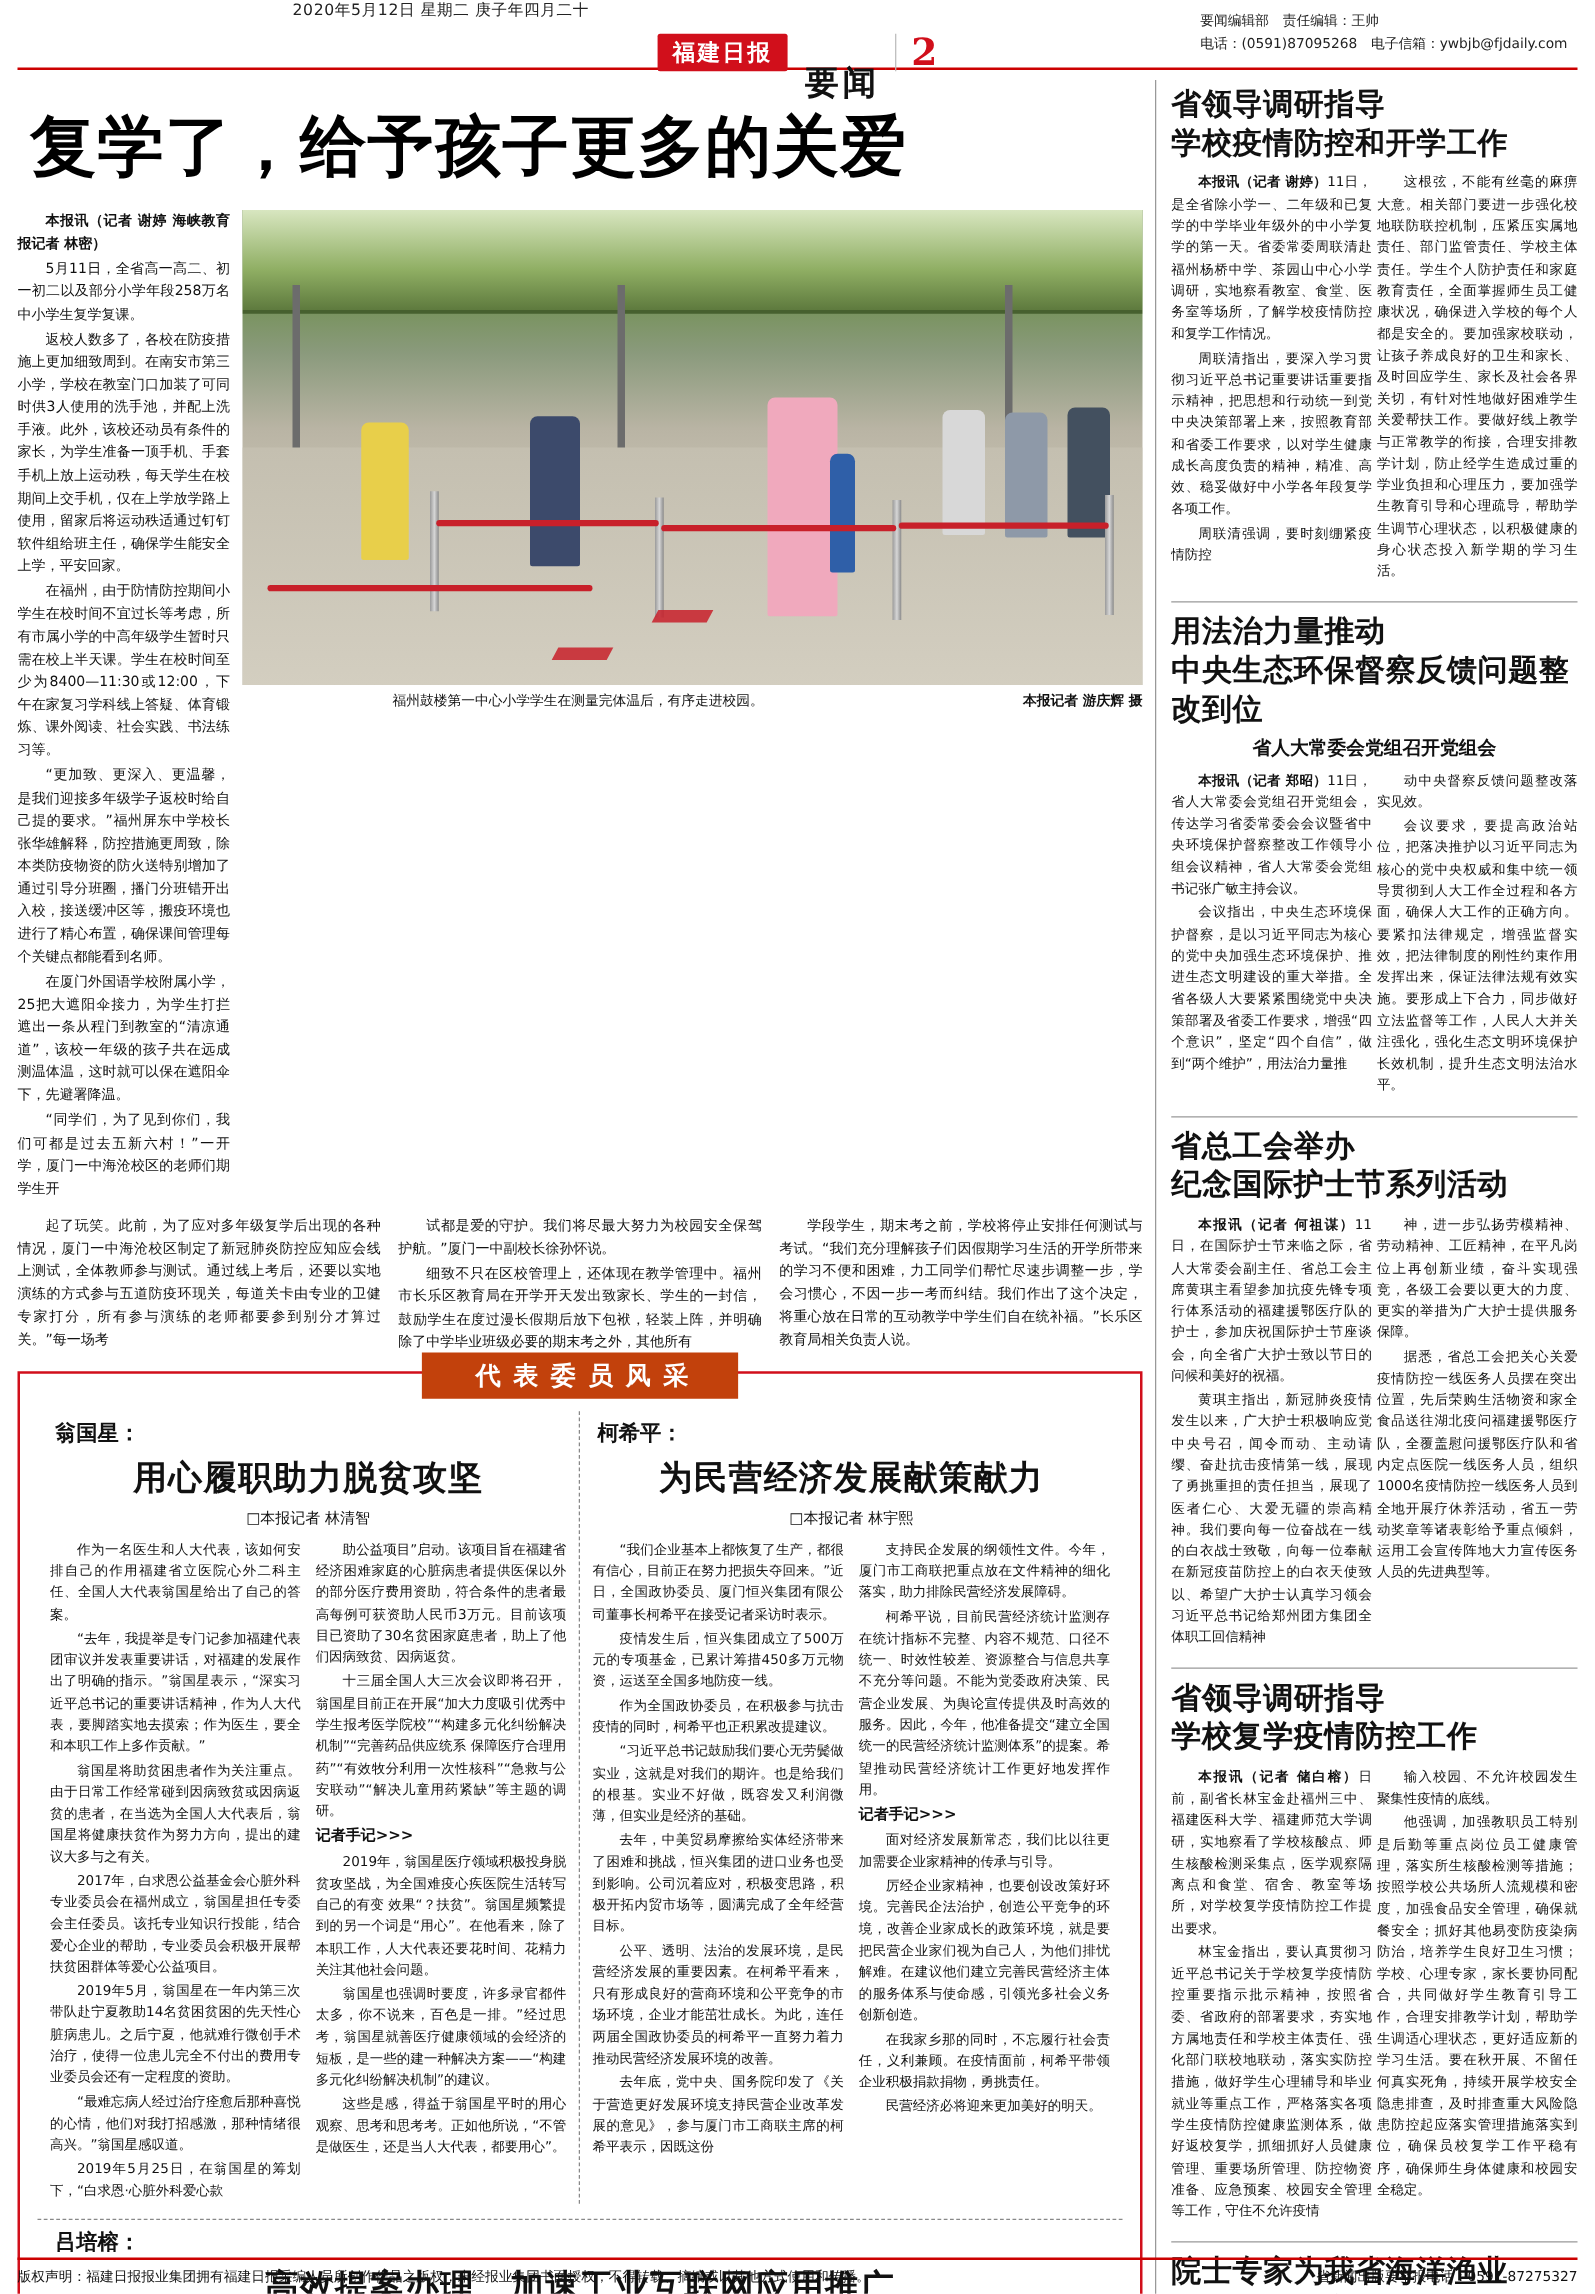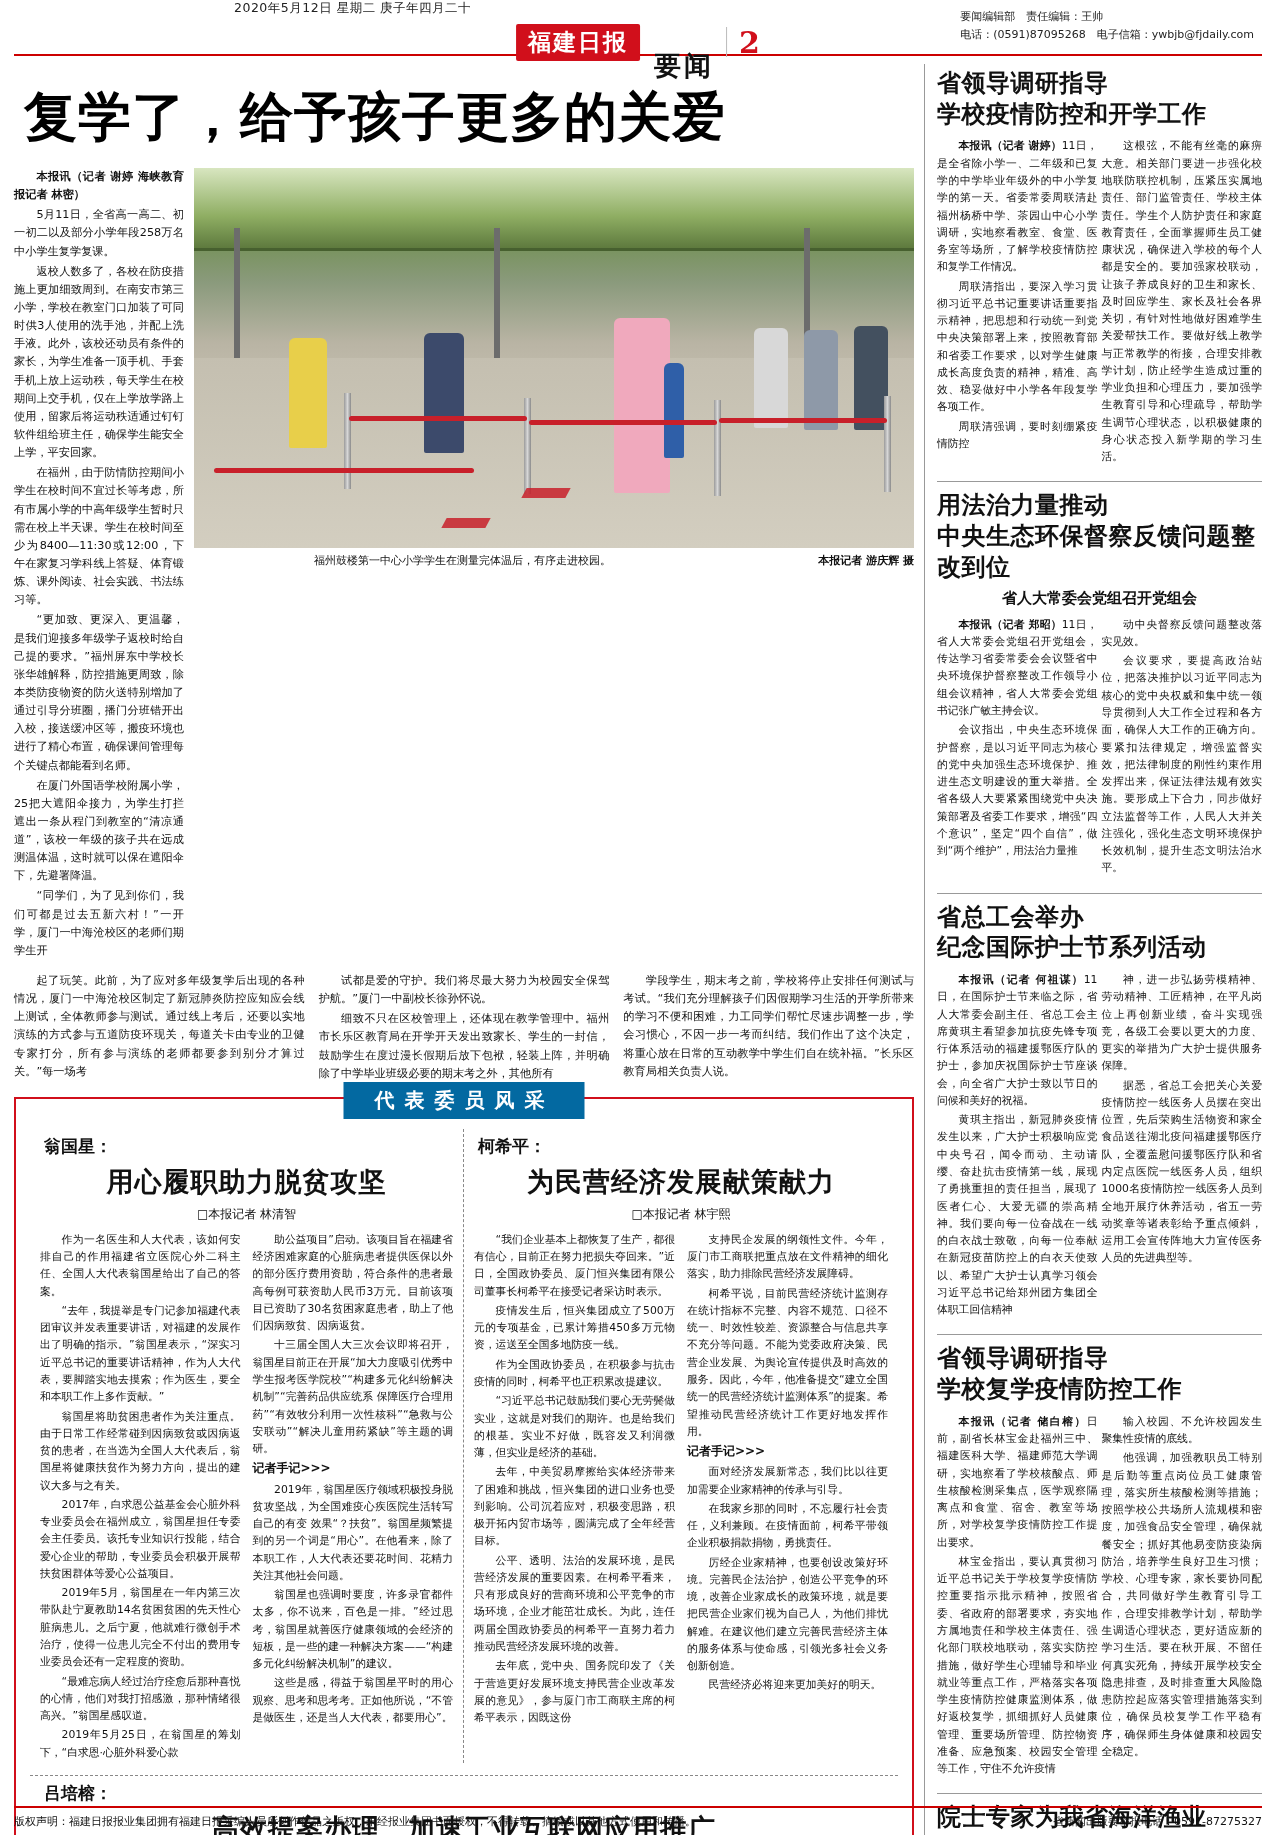--- a/index.html
+++ b/index.html
@@ -17,21 +17,21 @@
   .masthead {
     position:relative;
     height:54px;
     border-bottom:2px solid #c00;
     display:flex; 
     padding:0 6px;
   }
   .mast-date { font-size:12.5px; color:#222; letter-spacing:0.5px; margin-left:214px; }
   .mast-logo-wrap { position:absolute; left:50%; transform:translateX(-50%); display:flex; align-items:center; }
   .mast-logo {
-    background:#d10f1b; color:#fff; font-size:23px; font-weight:bold;
+    background:#d10f1b; color:#fff; font-size:18px; font-weight:bold;
     padding:3px 12px; letter-spacing:2px;
     font-family:"DejaVu Serif", serif;
     border-radius:2px;
   }
   .mast-section { font-size:27px; font-weight:bold; margin-left:14px; letter-spacing:3px; color:#111;margin-top:48px; }
   .mast-divider { width:1px; height:30px; background:#bbb; margin:0 12px; }
   .mast-pageno {
     color:#d10f1b; font-size:30px; font-weight:bold; font-family:"DejaVu Serif", serif;
   }
   .mast-right { position:absolute; right:8px; top:8px; font-size:11px; line-height:1.6; color:#222; text-align:left; }
@@ -93,22 +93,22 @@
 
   
   .feature-box {
     border:2px solid #d10f1b;
     margin-top:12px;
     padding:14px 14px 10px 14px;
     position:relative;
   }
   .feature-title {
     position:absolute; top:-17px; left:50%; transform:translateX(-50%);
-    background:#0369a1; color:#fff; font-size:20px; font-weight:bold;
-    letter-spacing:10px; padding:5px 30px 5px 31px;
+    background:#c2410c; color:#fff; font-size:20px; font-weight:bold;
+    letter-spacing:10px; padding:5px 30px 5px 43px;
     font-family:"DejaVu Serif", serif;
   }
   .feat-row { display:flex; margin-top:16px; }
   .feat-half { width:50%; box-sizing:border-box; padding:0 10px; }
   .feat-half.left { border-right:1px dashed #888; }
   .person-name { font-size:17px; font-weight:bold; margin:6px 0 6px 4px; font-family:Liberation Serif, serif; }
   .feat-headline {
     font-family:"DejaVu Serif", serif; font-weight:bold; font-size:27px;
     text-align:center; margin:2px 0 6px 0; letter-spacing:1px;
   }
@@ -266,22 +266,22 @@
                 <p>“习近平总书记鼓励我们要心无劳鬓做实业，这就是对我们的期许。也是给我们的根基。实业不好做，既容发又利润微薄，但实业是经济的基础。</p>
                 <p>去年，中美贸易摩擦给实体经济带来了困难和挑战，恒兴集团的进口业务也受到影响。公司沉着应对，积极变思路，积极开拓内贸市场等，圆满完成了全年经营目标。</p>
                 <p>公平、透明、法治的发展环境，是民营经济发展的重要因素。在柯希平看来，只有形成良好的营商环境和公平竞争的市场环境，企业才能茁壮成长。为此，连任两届全国政协委员的柯希平一直努力着力推动民营经济发展环境的改善。</p>
                 <p>去年底，党中央、国务院印发了《关于营造更好发展环境支持民营企业改革发展的意见》，参与厦门市工商联主席的柯希平表示，因既这份</p>
               </div>
               <div class="c">
                 <p>支持民企发展的纲领性文件。今年，厦门市工商联把重点放在文件精神的细化落实，助力排除民营经济发展障碍。</p>
                 <p>柯希平说，目前民营经济统计监测存在统计指标不完整、内容不规范、口径不统一、时效性较差、资源整合与信息共享不充分等问题。不能为党委政府决策、民营企业发展、为舆论宣传提供及时高效的服务。因此，今年，他准备提交“建立全国统一的民营经济统计监测体系”的提案。希望推动民营经济统计工作更好地发挥作用。</p>
                 <p class="note-head">记者手记&gt;&gt;&gt;</p>
                 <p>面对经济发展新常态，我们比以往更加需要企业家精神的传承与引导。</p>
+                <p>厉经企业家精神，也要创设改策好环境。完善民企法治护，创造公平竞争的环境，改善企业家成长的政策环境，就是要把民营企业家们视为自己人，为他们排忧解难。在建议他们建立完善民营经济主体的服务体系与使命感，引领光多社会义务创新创造。</p>
                 <p>在我家乡那的同时，不忘履行社会责任，义利兼顾。在疫情面前，柯希平带领企业积极捐款捐物，勇挑责任。</p>
-                <p>厉经企业家精神，也要创设改策好环境。完善民企法治护，创造公平竞争的环境，改善企业家成长的政策环境，就是要把民营企业家们视为自己人，为他们排忧解难。在建议他们建立完善民营经济主体的服务体系与使命感，引领光多社会义务创新创造。</p>
                 <p>民营经济必将迎来更加美好的明天。</p>
               </div>
             </div>
           </div>
         </div>
 
         <div class="divider-dash"></div>
 
         <div class="feat-full">
           <div class="person-name">吕培榕：</div>

